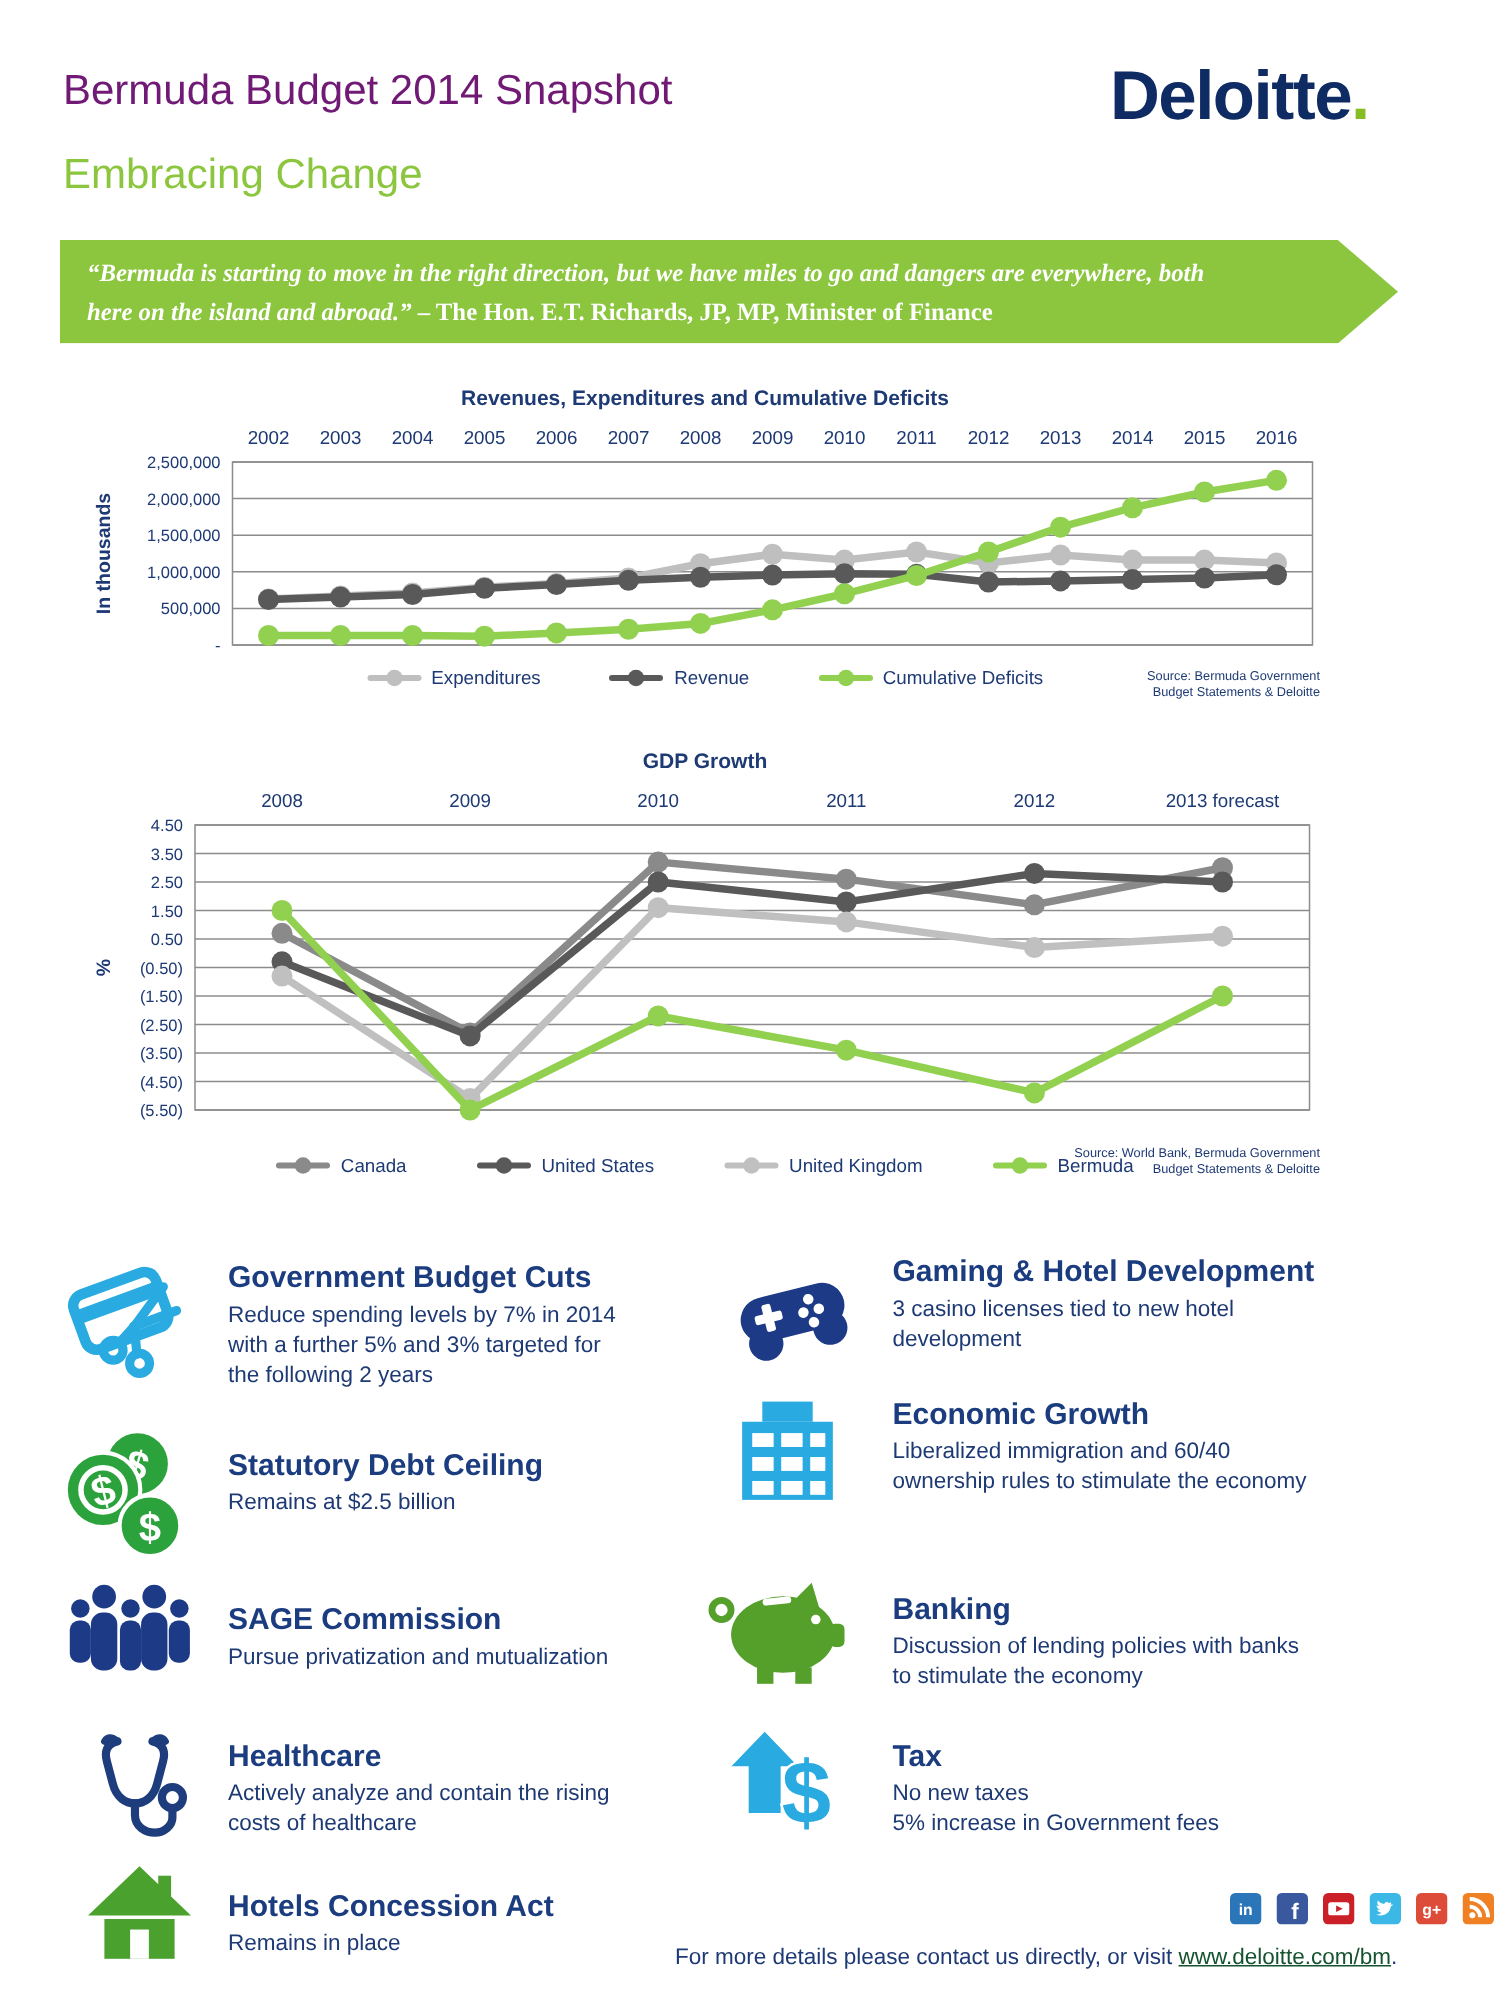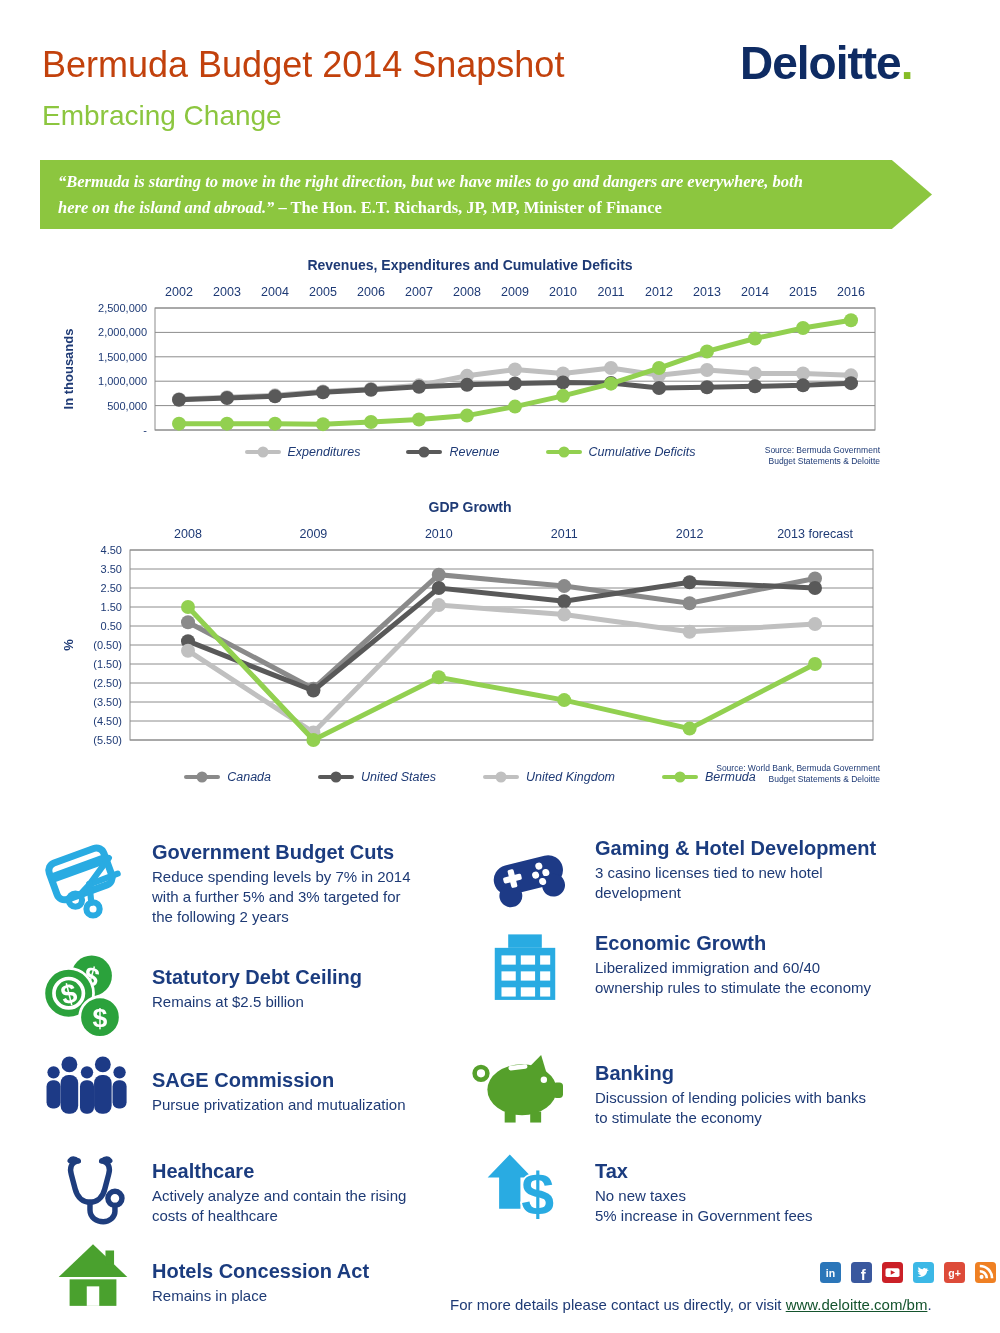--- a/index.html
+++ b/index.html
@@ -1,36 +1,36 @@
 <!DOCTYPE html>
 <html><head>
 <meta charset="utf-8">
 <style>
   html,body{margin:0;padding:0;background:#fff;}
   .page{position:relative;width:1000px;height:1333px;background:#fff;overflow:hidden;
         font-family:"Liberation Sans",sans-serif;color:#1e3a75;}
   .abs{position:absolute;}
 
   
-  .main-title{left:42px;top:44px;font-size:36px;color:#c2410c;}
+  .main-title{left:42px;top:44px;font-size:28px;color:#701a75;}
   .sub-title{left:42px;top:100px;font-size:28px;color:#8cc63f;}
   .logo{left:740px;top:36px;font-size:46px;font-weight:bold;color:#0e2b63;letter-spacing:-1px;}
   .logo .dot{color:#86bc25;}
 
   
   .banner{left:40px;top:160px;width:892px;height:69px;background:#8cc63f;
           clip-path:polygon(0 0,95.5% 0,100% 50%,95.5% 100%,0 100%);
           color:#fff;font-family:"Liberation Serif",serif;font-weight:bold;
           font-size:16.5px;line-height:26px;padding:9px 96px 0 18px;box-sizing:border-box;}
   .banner .q{font-style:italic;}
 
   
   .chart-title{width:830px;text-align:center;font-weight:bold;font-size:14px;color:#1e3a75;}
   .legend-row{width:830px;display:flex;justify-content:center;align-items:center;}
-  .legend-item{display:flex;align-items:center;gap:7px;font-style:italic;}
+  .legend-item{display:flex;align-items:center;gap:7px;}
   .legend-marker{display:inline-block;width:36px;height:4.5px;border-radius:2px;position:relative;}
   .legend-dot{position:absolute;left:50%;top:50%;width:11px;height:11px;border-radius:50%;
               transform:translate(-50%,-50%);}
   .legend-label{font-size:12.5px;color:#1e3a75;}
   .source{width:240px;text-align:right;font-size:8.5px;color:#1e3a75;line-height:1.35;}
 
   
   .feat{position:absolute;display:flex;}
   .feat .icon-cell{flex:none;}
   .feat-title{font-size:20px;font-weight:bold;color:#1b3c7f;margin:0 0 3px 0;}

